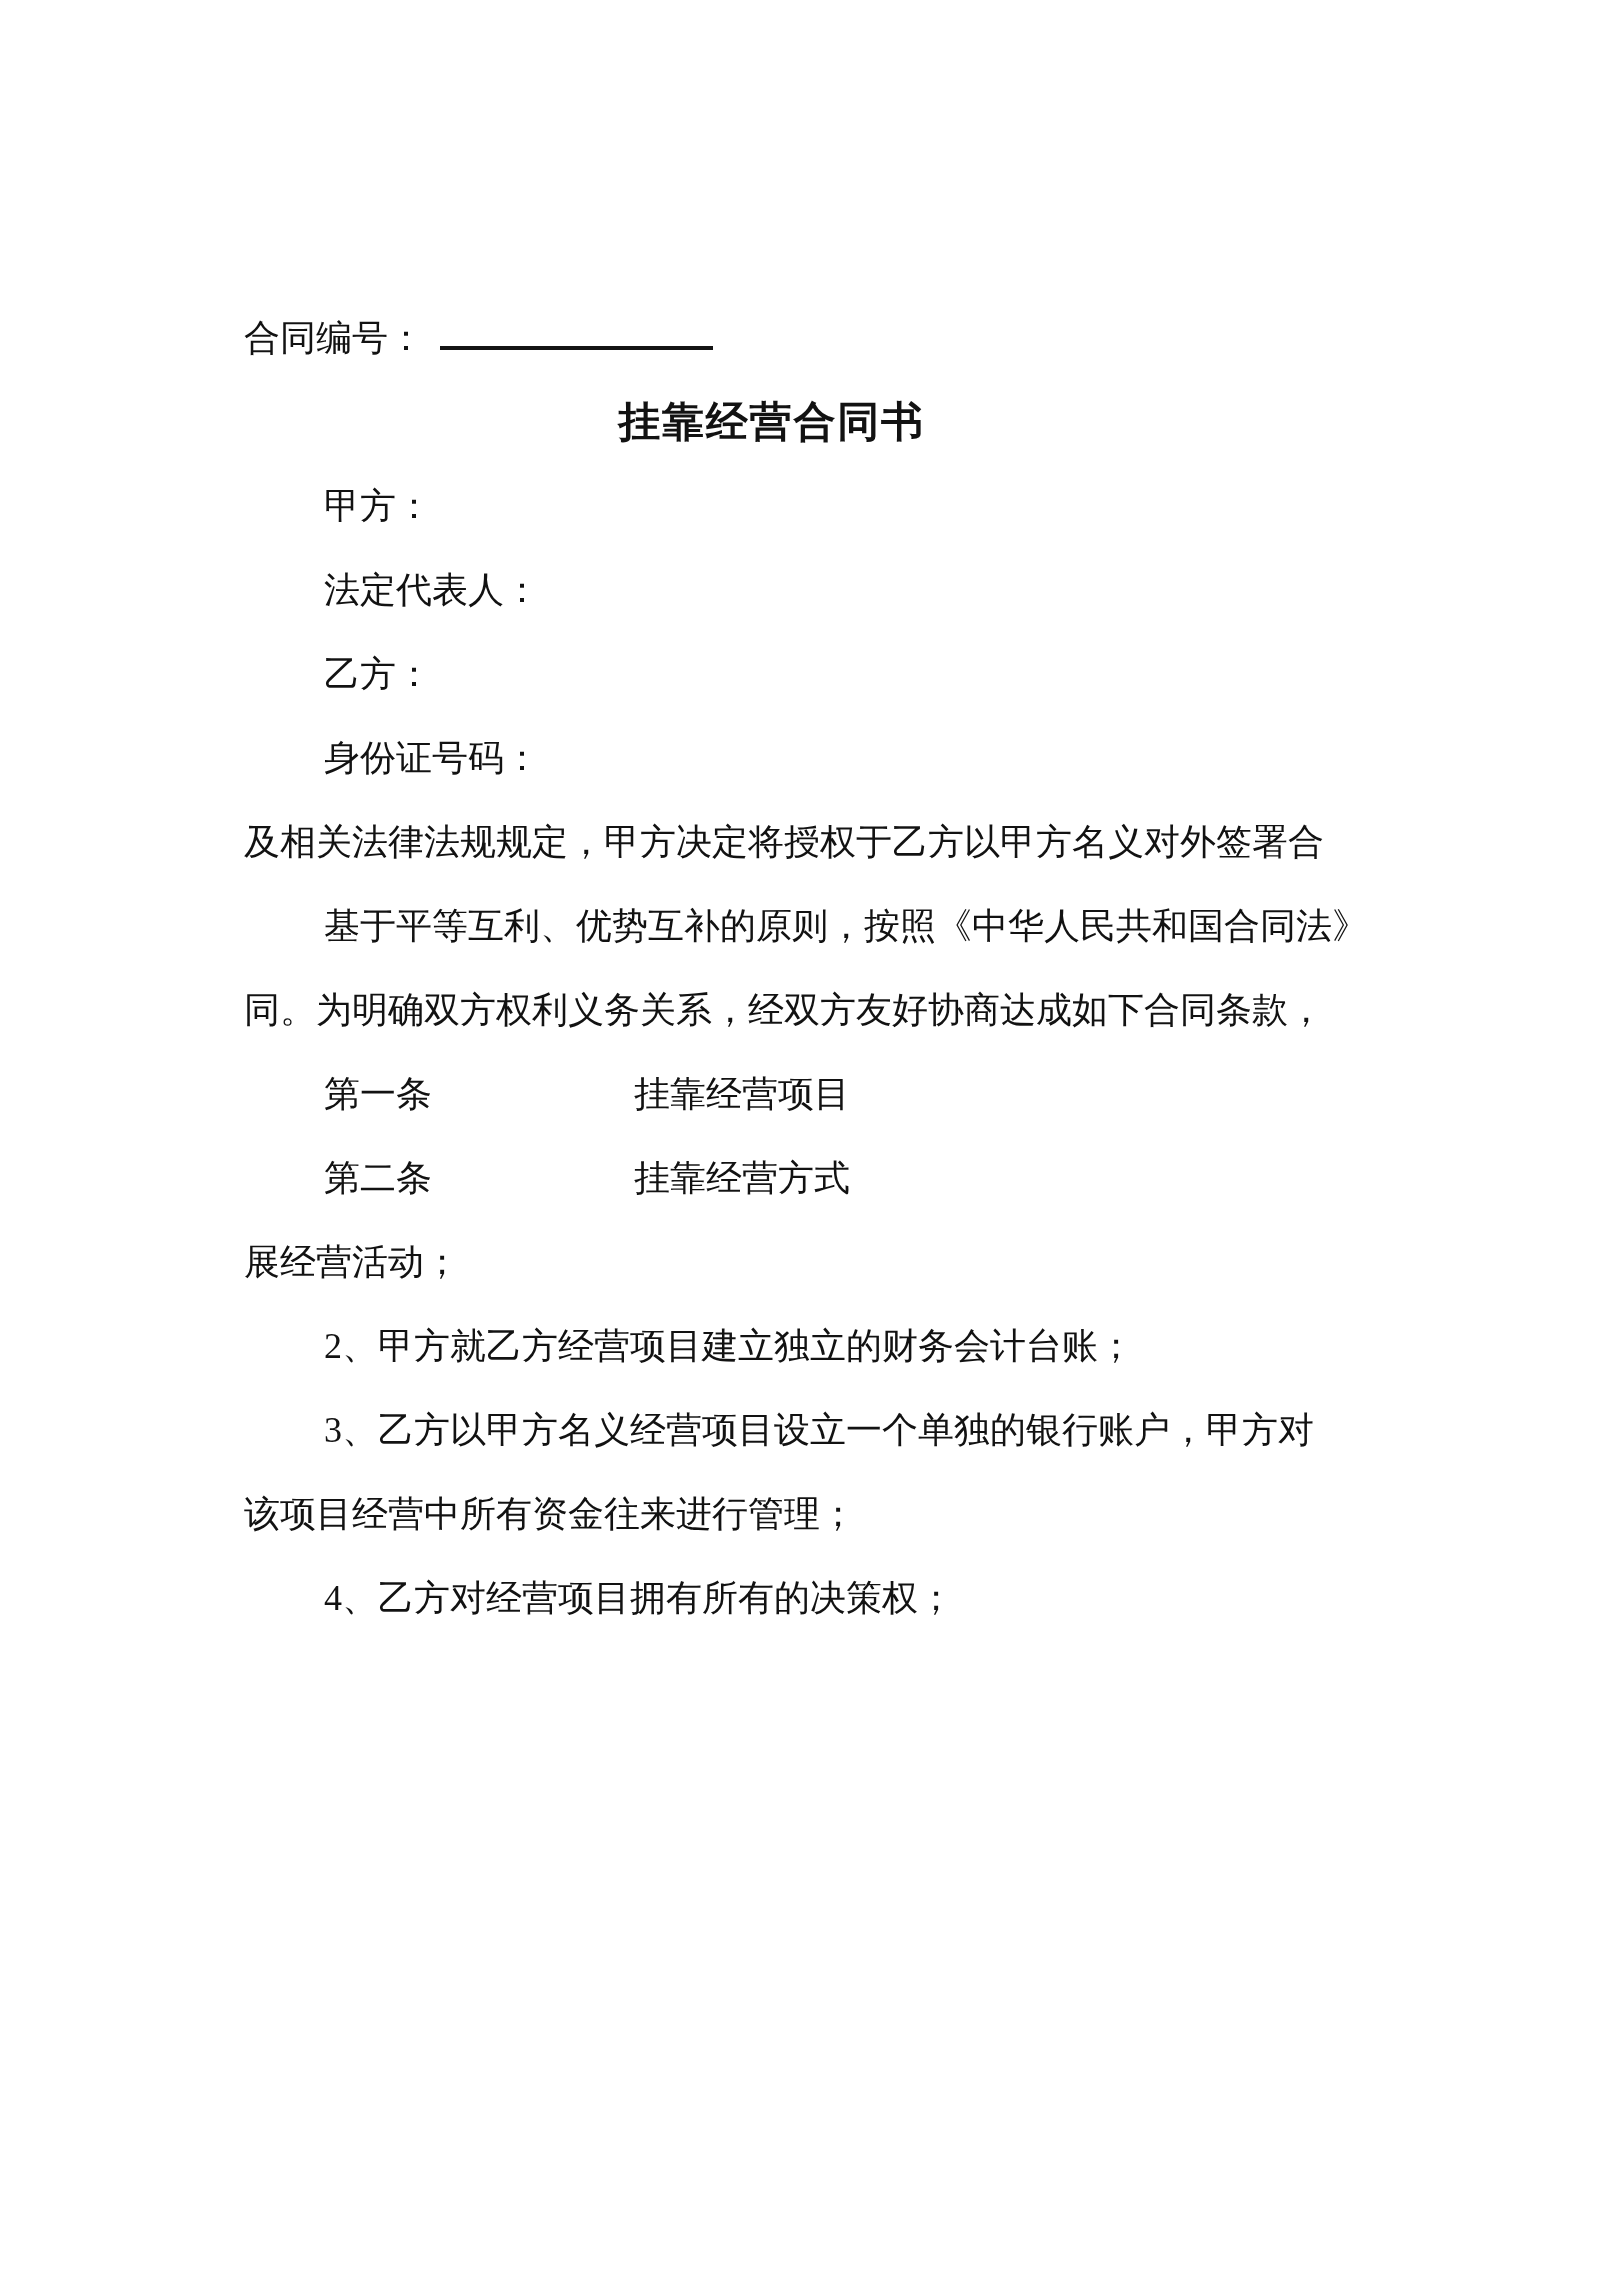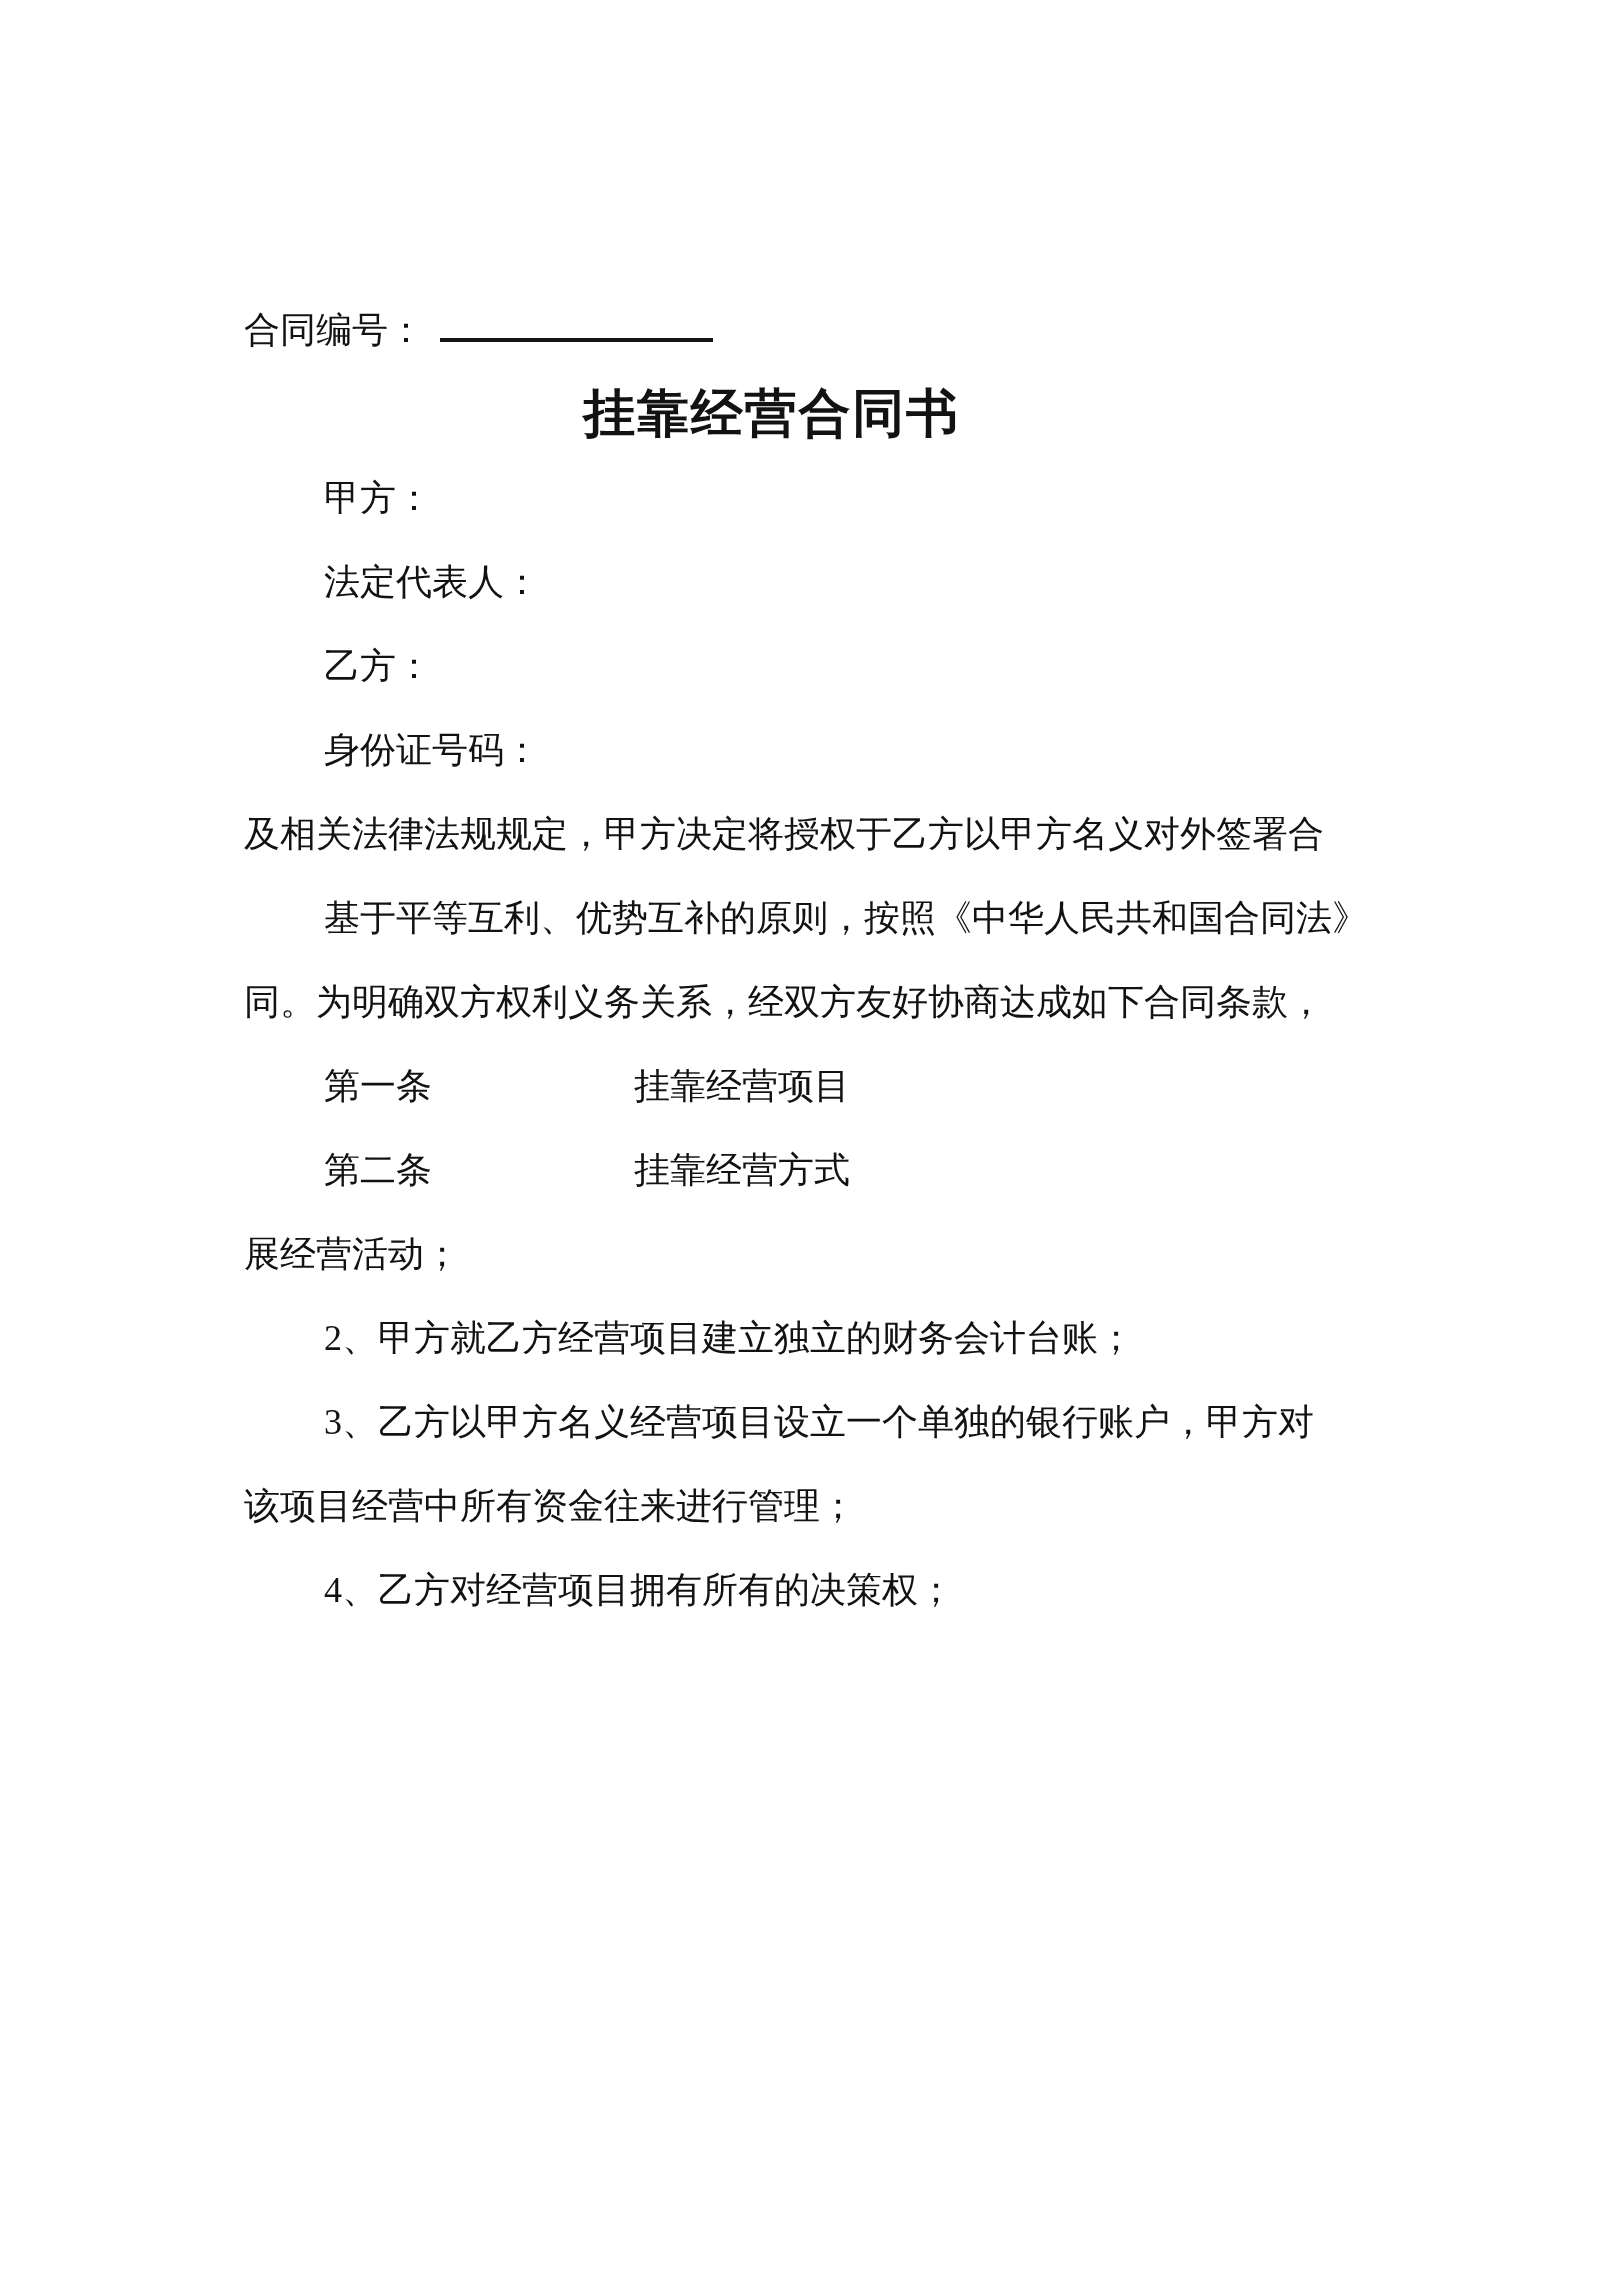--- a/index.html
+++ b/index.html
@@ -12,41 +12,41 @@
     width: 1623px;
     height: 2294px;
     background: #ffffff;
     color: #121212;
     font-family: "Liberation Serif", "DejaVu Serif", serif;
     font-size: 36px;
     overflow: hidden;
   }
   .content {
     position: absolute;
-    top: 288px;
+    top: 296px;
     left: 0;
     width: 1498px;
   }
   .line {
     height: 84px;
     line-height: 84px;
     margin-left: 244px;
     margin-right: 218px;
     white-space: nowrap;
   }
   .line.indent {
     padding-left: 80px;
   }
   .line.title-line {
     margin-left: 0;
     margin-right: 0;
     text-align: center;
     padding-left: 45px;
     font-weight: bold;
-    font-size: 52px;
+    font-size: 42px;
     letter-spacing: 1.8px;
   }
   .blank {
     display: inline-block;
     width: 271px;
     height: 0.78em;
     border-bottom: 4.5px solid #141414;
     vertical-align: baseline;
   }
   .blank.gap-before { margin-left: 23.6px; }

